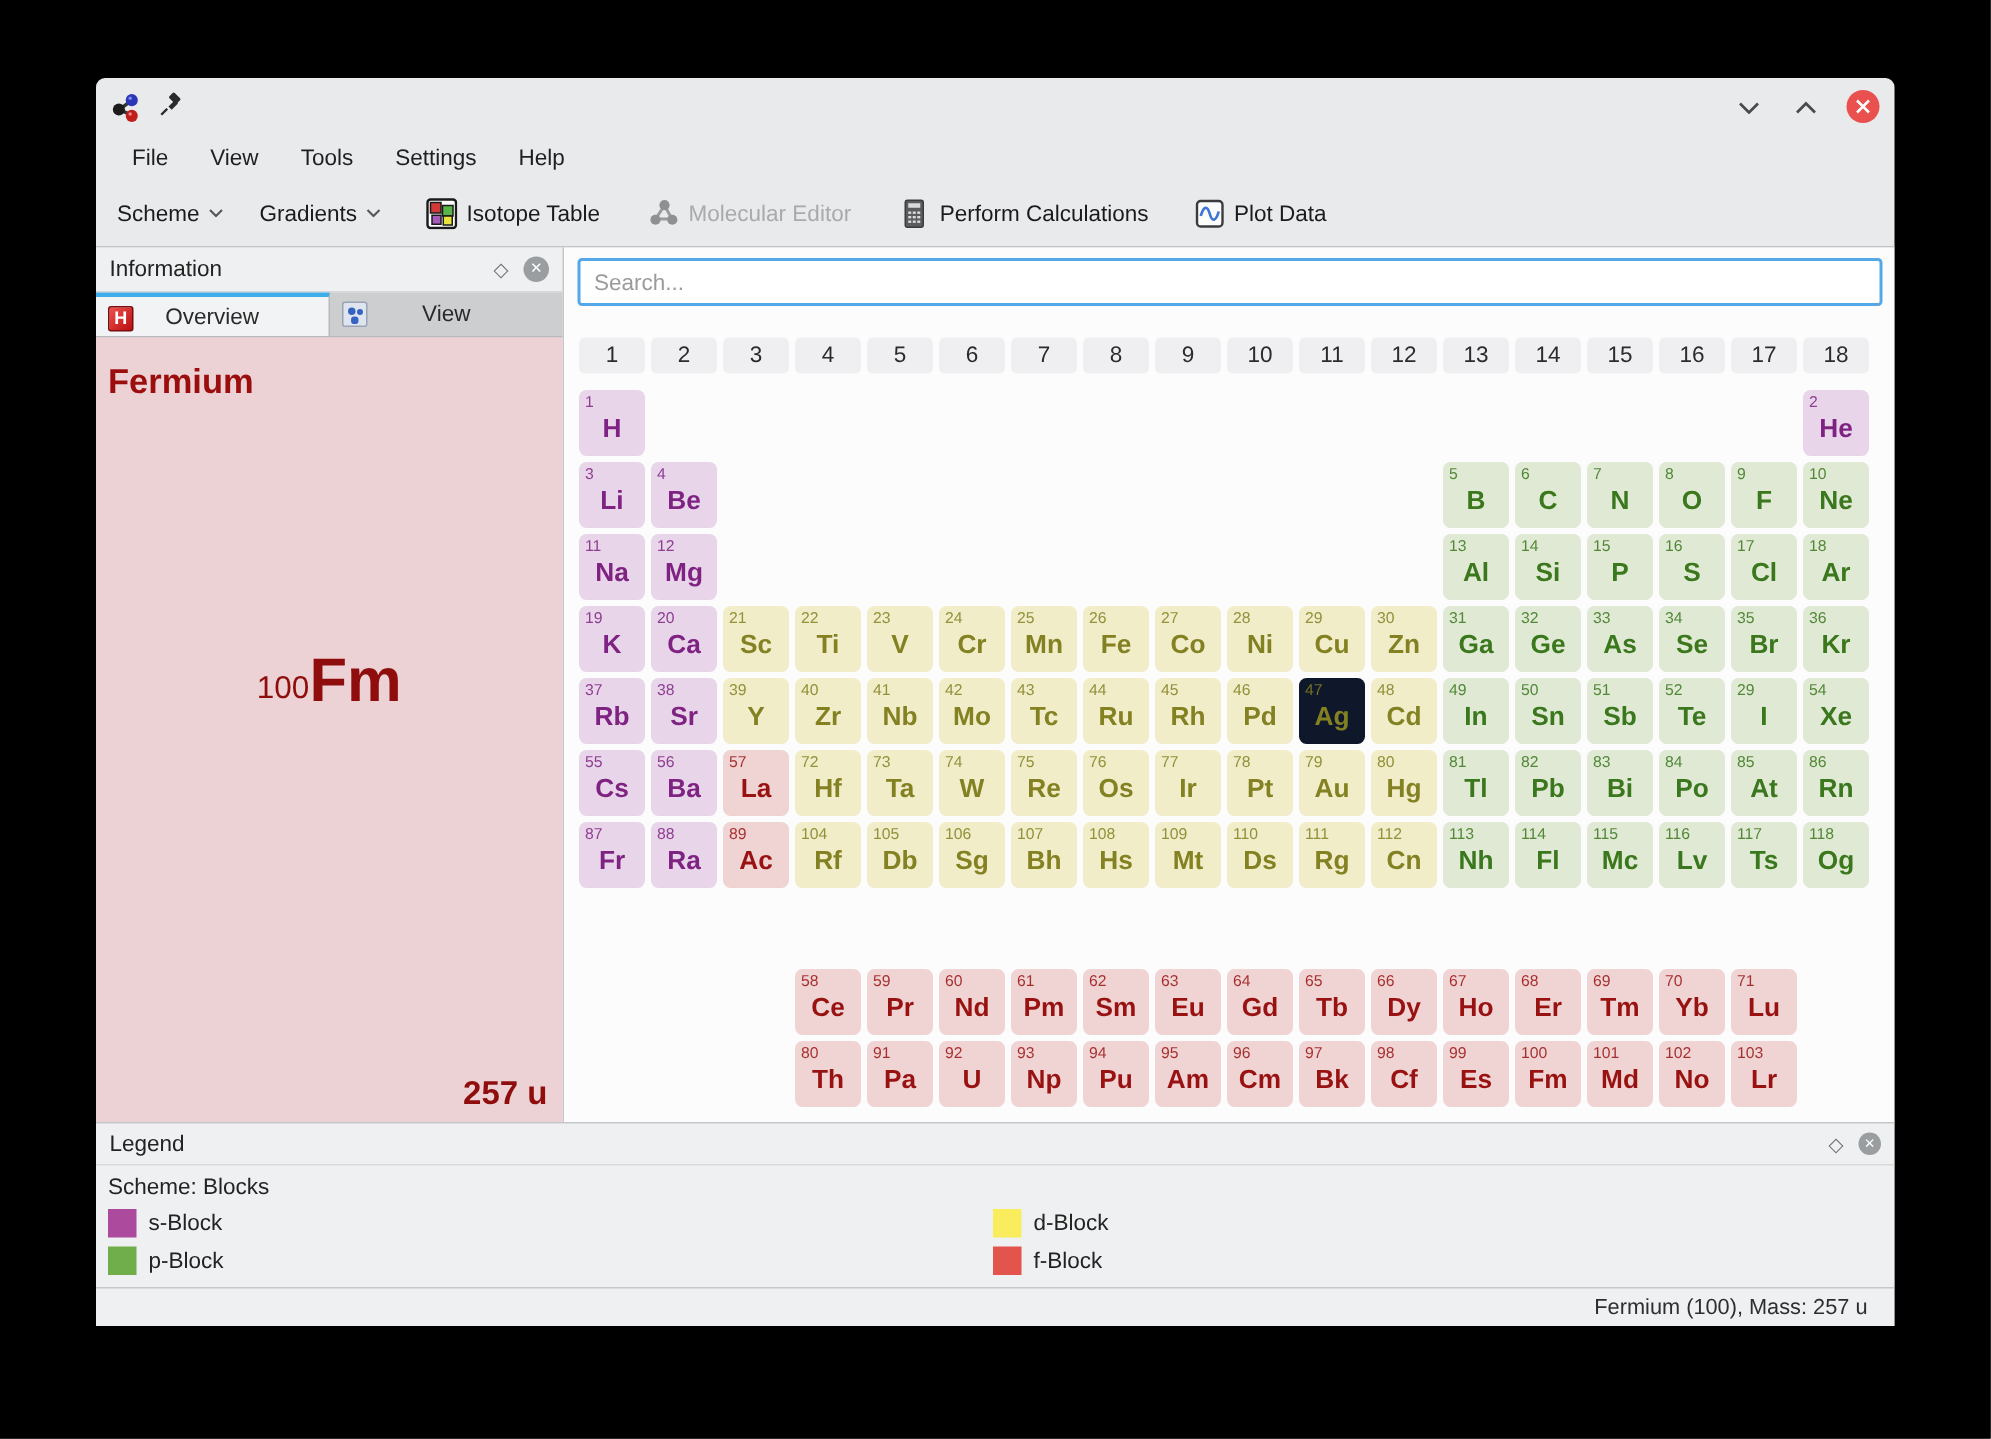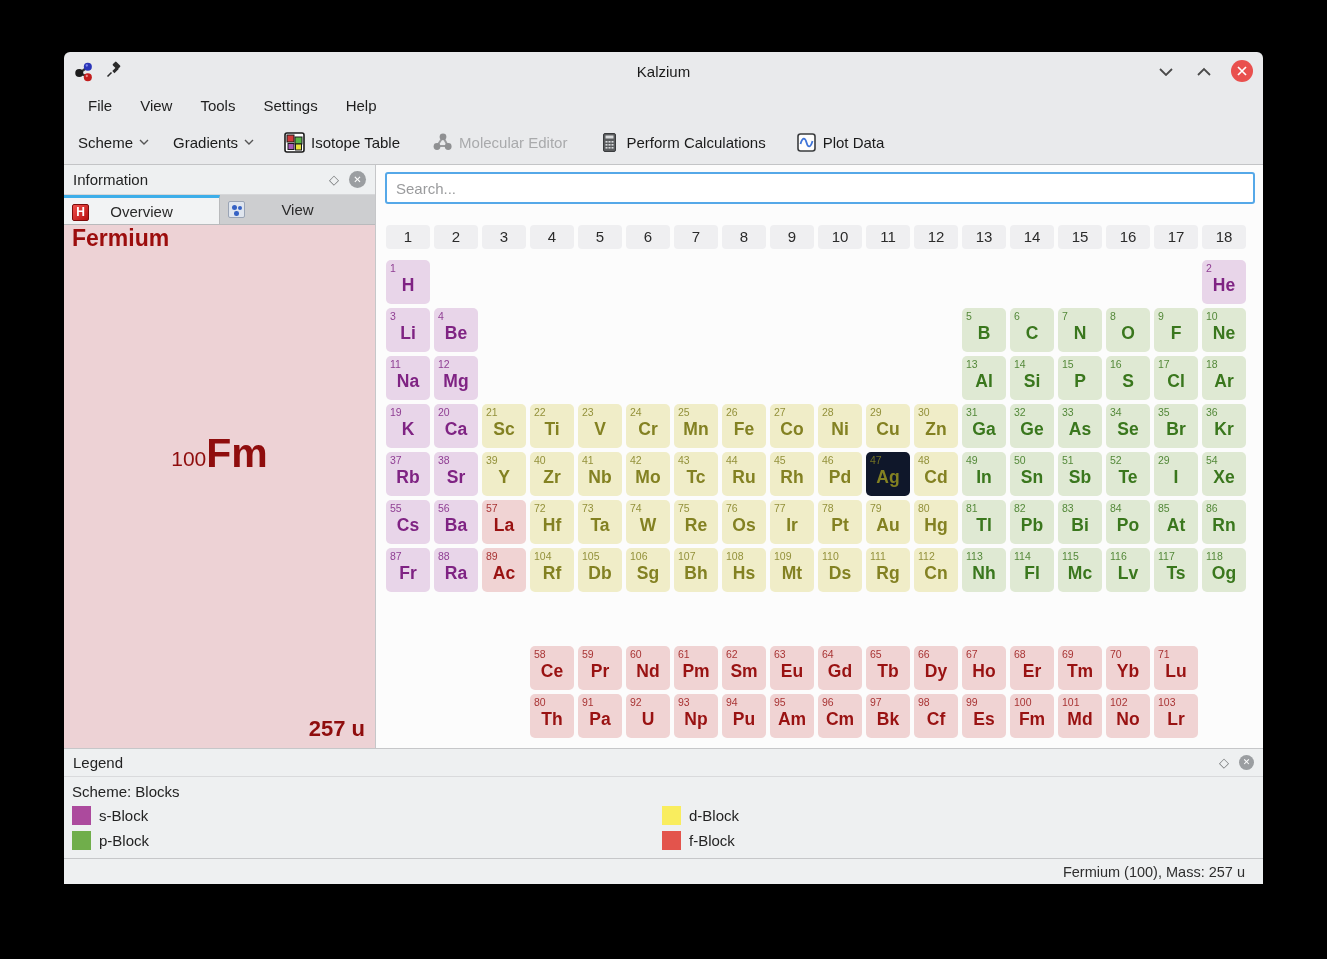--- a/index.html
+++ b/index.html
@@ -44,21 +44,21 @@
   .tabs { height:30px; display:flex; background:#cdced0; border-bottom:1px solid #b9babc; }
   .tab { flex:1; display:flex; align-items:center; justify-content:center; gap:26px; font-size:15px; color:#2a2a2a; position:relative; }
   .tab .tab-icon { position:absolute; left:8px; top:6px; }
   .tab.active { background:#f2f3f4; border-top:3px solid #3daee9; border-right:1px solid #b9babc; }
   .tab-icon-h { width:17px; height:17px; background:linear-gradient(135deg,#f0514d,#b80f0f); border:1px solid #7d0b0b; border-radius:2px;
                 color:#fff; font-weight:bold; font-size:12px; text-align:center; line-height:15px; }
   .tab-icon-view { width:17px; height:17px; background:#dfe5ee; border:1px solid #9aa4b5; border-radius:2px; position:relative; }
   .tab-icon-view i { position:absolute; border-radius:50%; background:#3662c4; }
 
   .overview-pane { position:relative; flex:1; background:#edd2d5; }
-  .el-name { position:absolute; top:0; left:8px; font-size:23px; font-weight:bold; color:#9c0d0d; }
+  .el-name { position:absolute; top:16px; left:8px; font-size:23px; font-weight:bold; color:#9c0d0d; }
   .el-symbol { position:absolute; top:210px; left:0; right:0; display:flex; justify-content:center; align-items:flex-end; color:#8f0d0d; }
   .el-symbol .sub { font-size:21px; margin-bottom:1px; }
   .el-symbol .big { font-size:41px; font-weight:bold; line-height:0.9; }
   .el-mass { position:absolute; bottom:6px; right:10px; font-size:22px; font-weight:bold; color:#8f0d0d; }
 
   
   .main { flex:1; background:#fcfcfc; display:flex; flex-direction:column; }
   .search-input { margin:7px 8px 0 9px; height:32px; border:2px solid #55a8e8; border-radius:3px; background:#fff;
                   font-size:15px; color:#2a2a2a; padding:0 9px; outline:none; font-family:"Liberation Sans", sans-serif; }
   .search-input::placeholder { color:#9a9b9d; }
@@ -104,21 +104,20 @@
           </svg>
         </span>
         <span class="ticon">
           <svg width="18" height="18" viewBox="0 0 18 18">
             <rect x="8" y="2" width="7" height="5" rx="1" fill="#2b2b2b" transform="rotate(45 11.5 4.5)"></rect>
             <rect x="9" y="6" width="3" height="6" fill="#2b2b2b" transform="rotate(45 10.5 9)"></rect>
             <line x1="6.5" y1="11.5" x2="2.5" y2="15.5" stroke="#2b2b2b" stroke-width="1.6"></line>
           </svg>
         </span>
       </div>
-      <div class="title">Kalzium</div>
       <div class="win-controls">
         <span class="win-btn">
           <svg class="chevbig" width="14" height="9" viewBox="0 0 14 9">
               <polyline points="1,2 7,8 13,2" fill="none" stroke="#4a4a4a" stroke-width="1.8"></polyline>
             </svg>
         </span>
         <span class="win-btn">
           <svg width="14" height="9" viewBox="0 0 14 9">
               <polyline points="1,8 7,2 13,8" fill="none" stroke="#4a4a4a" stroke-width="1.8"></polyline>
             </svg>

